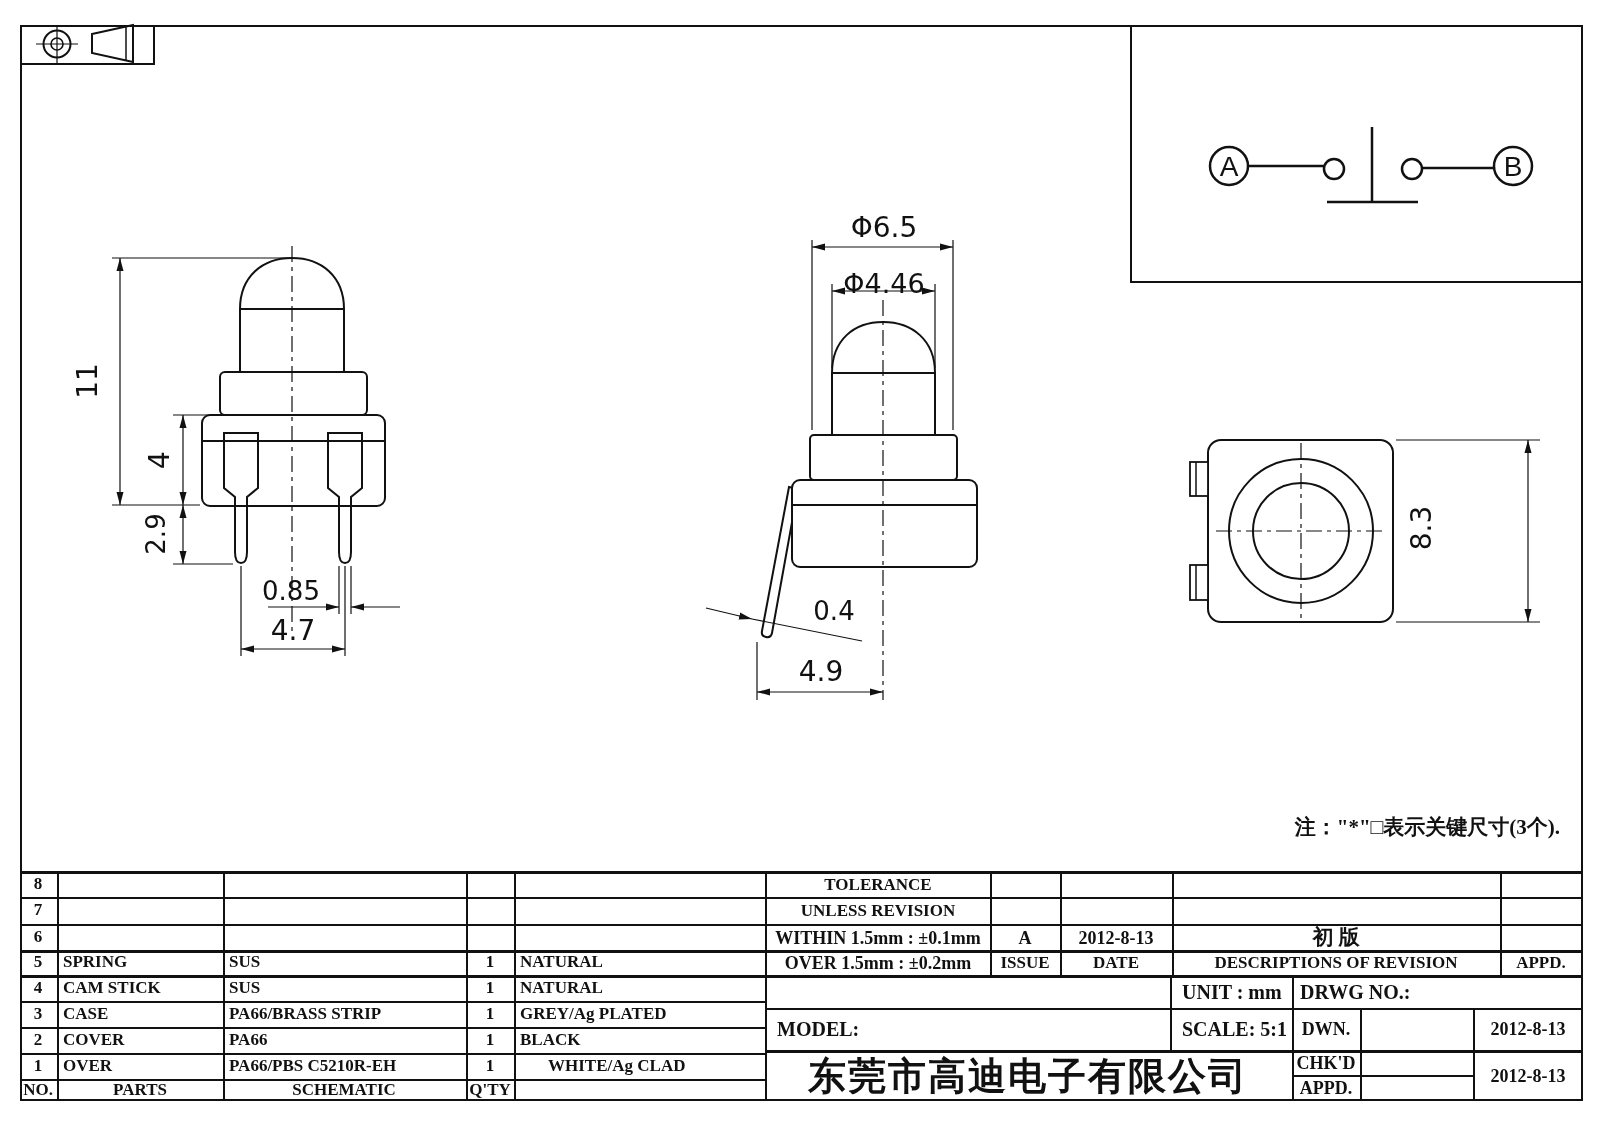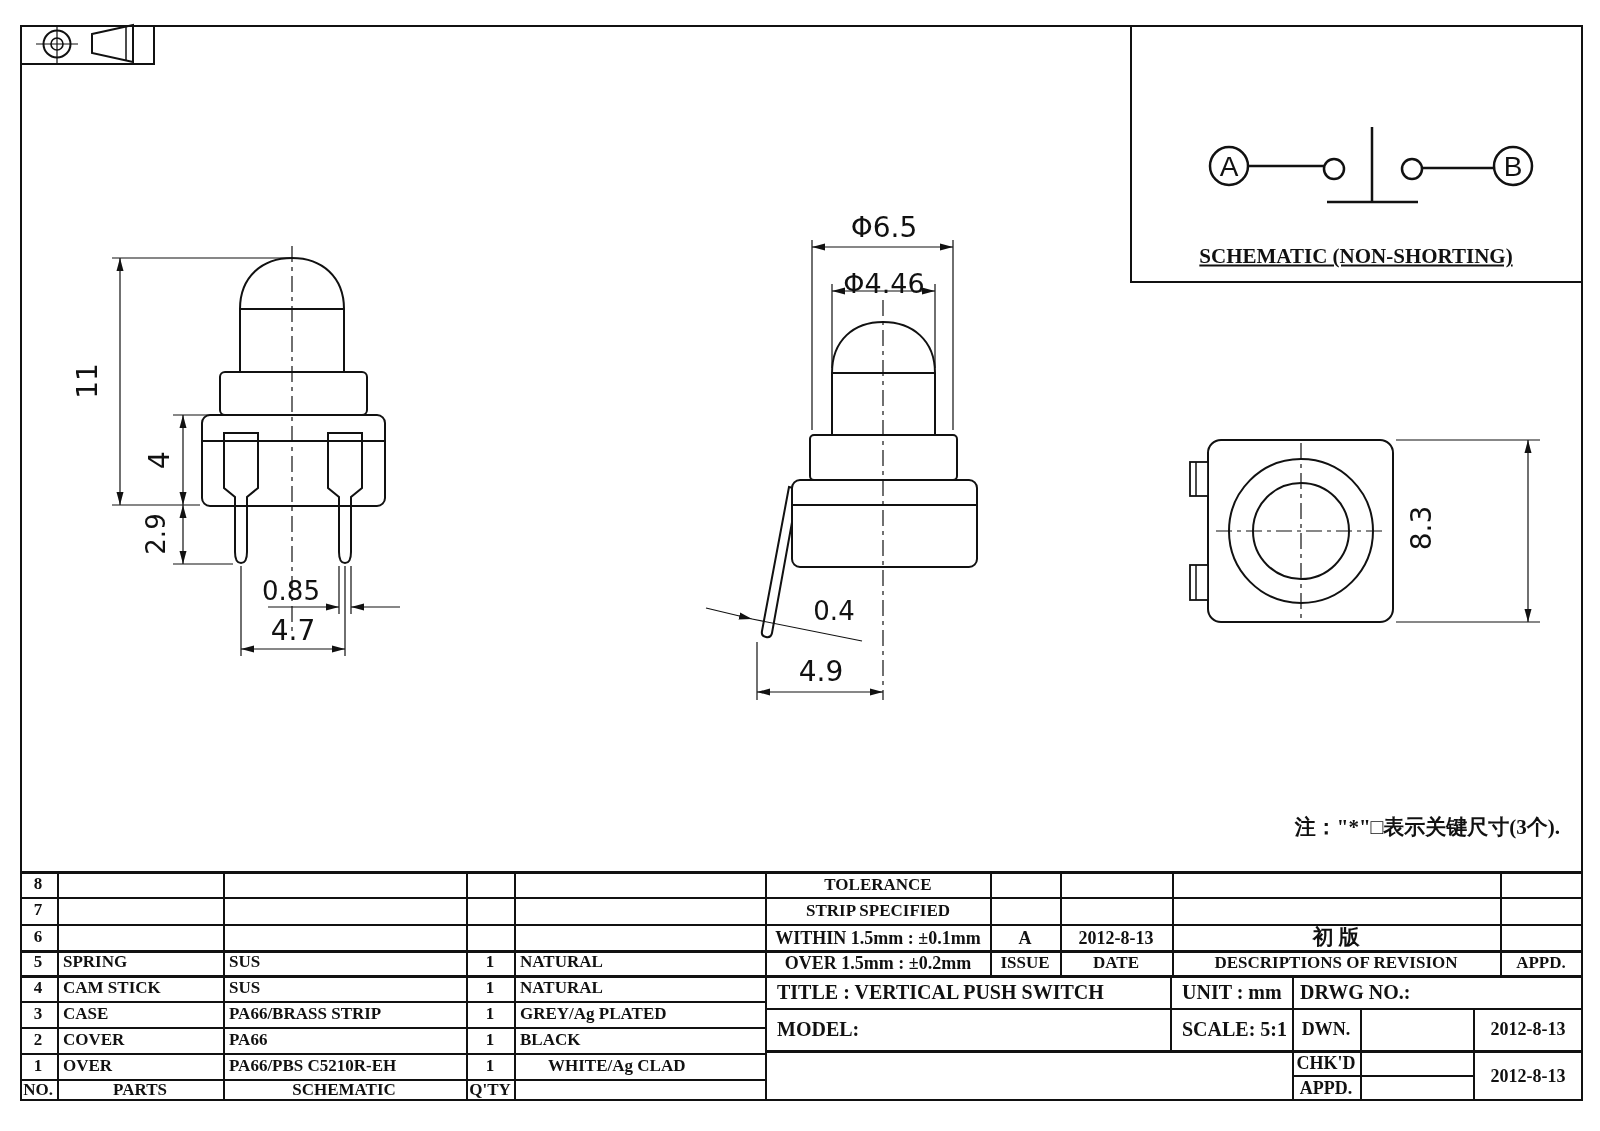--- a/index.html
+++ b/index.html
@@ -115,21 +115,20 @@
       <path d="M1301,443 V619" stroke="#111" stroke-width="1.2" stroke-dasharray="16 5 4 5" fill="none"></path>
       <g stroke="#111" stroke-width="1.2" fill="none">
         <path d="M1396,440 H1540 M1396,622 H1540"></path>
         <path d="M1528,440 V622" marker-start="url(#arw)" marker-end="url(#arw)"></path>
       </g>
     </g>
   </svg>
 
   <div class="lb ab" style="left:1229px;top:167px;">A</div>
   <div class="lb ab" style="left:1513px;top:167px;">B</div>
-  <div class="lb serifb cap" style="left:1356px;top:256px;">SCHEMATIC (NON-SHORTING)</div>
 
   <div class="lb rot dim f28" style="left:87px;top:381px;">11</div>
   <div class="lb rot dim f28" style="left:159px;top:460px;">4</div>
   <div class="lb rot dim f26" style="left:156px;top:534px;">2.9</div>
   <div class="lb dim f26" style="left:291px;top:591px;">0.85</div>
   <div class="lb dim f28" style="left:293px;top:630px;">4.7</div>
   <div class="lb dim f28" style="left:884px;top:227px;">Φ6.5</div>
   <div class="lb dim f27" style="left:884px;top:270px;margin-top:13px;">Φ4.46</div>
   <div class="lb dim f26" style="left:834px;top:611px;">0.4</div>
   <div class="lb dim f28" style="left:821px;top:671px;">4.9</div>
@@ -190,34 +189,34 @@
   <div class="lbL serifb f17" style="left:63px;top:1066px;">OVER</div>
   <div class="lbL serifb f17" style="left:229px;top:1066px;">PA66/PBS C5210R-EH</div>
   <div class="lb serifb f17" style="left:490px;top:1066px;">1</div>
   <div class="lbL serifb f17" style="left:548px;top:1066px;">WHITE/Ag CLAD</div>
   <div class="lb serifb f17" style="left:38px;top:1090px;">NO.</div>
   <div class="lb serifb f17" style="left:140px;top:1090px;">PARTS</div>
   <div class="lb serifb f17" style="left:344px;top:1090px;">SCHEMATIC</div>
   <div class="lb serifb f17" style="left:490px;top:1090px;">Q'TY</div>
 
   <div class="lb serifb f17" style="left:878px;top:885px;">TOLERANCE</div>
-  <div class="lb serifb f17" style="left:878px;top:911px;">STRIP  SPECIFIED</div>
+  <div class="lb serifb f17" style="left:878px;top:911px;">UNLESS  REVISION</div>
   <div class="lb serifb f18" style="left:878px;top:938px;">WITHIN  1.5mm : ±0.1mm</div>
   <div class="lb serifb f18" style="left:878px;top:963px;">OVER  1.5mm : ±0.2mm</div>
   <div class="lb serifb f18" style="left:1025px;top:938px;">A</div>
   <div class="lb serifb f17" style="left:1025px;top:963px;">ISSUE</div>
   <div class="lb serifb f18" style="left:1116px;top:938px;">2012-8-13</div>
   <div class="lb serifb f17" style="left:1116px;top:963px;">DATE</div>
   <div class="lb serifb f21" style="left:1336px;top:937px;">初  版</div>
   <div class="lb serifb f17" style="left:1336px;top:963px;">DESCRIPTIONS  OF  REVISION</div>
   <div class="lb serifb f17" style="left:1541px;top:963px;">APPD.</div>
-  <div class="lbL serifb f20" style="left:777px;top:992px;">TITLE :   VERTICAL  PUSH  SWITCH</div>
   <div class="lbL serifb f20" style="left:1182px;top:992px;">UNIT :   mm</div>
   <div class="lbL serifb f20" style="left:1300px;top:992px;">DRWG  NO.:</div>
   <div class="lbL serifb f20" style="left:777px;top:1029px;">MODEL:</div>
   <div class="lbL serifb f20" style="left:1182px;top:1029px;">SCALE:   5:1</div>
   <div class="lb serifb f18" style="left:1326px;top:1029px;">DWN.</div>
   <div class="lb serifb f18" style="left:1326px;top:1063px;">CHK'D</div>
   <div class="lb serifb f18" style="left:1326px;top:1088px;">APPD.</div>
   <div class="lb serifb f18" style="left:1528px;top:1029px;">2012-8-13</div>
   <div class="lb serifb f18" style="left:1528px;top:1076px;">2012-8-13</div>
+  <div class="lb company" style="left:1028px;top:1076px;">东莞市高迪电子有限公司</div>
 
 </div>
 
 </body></html>

